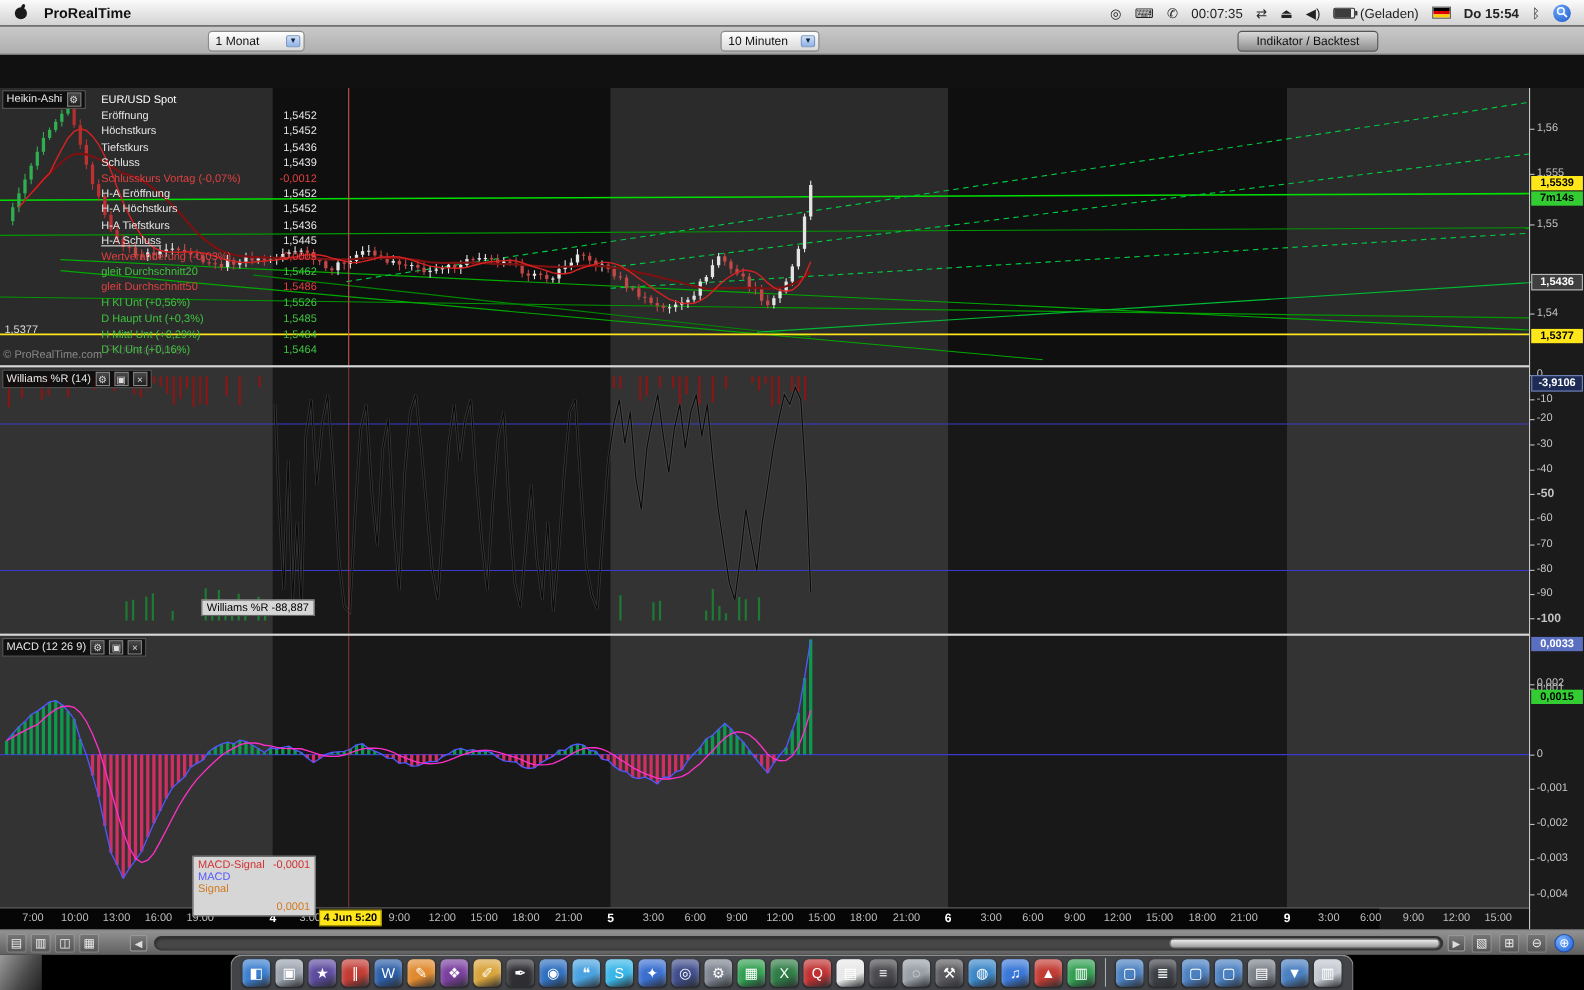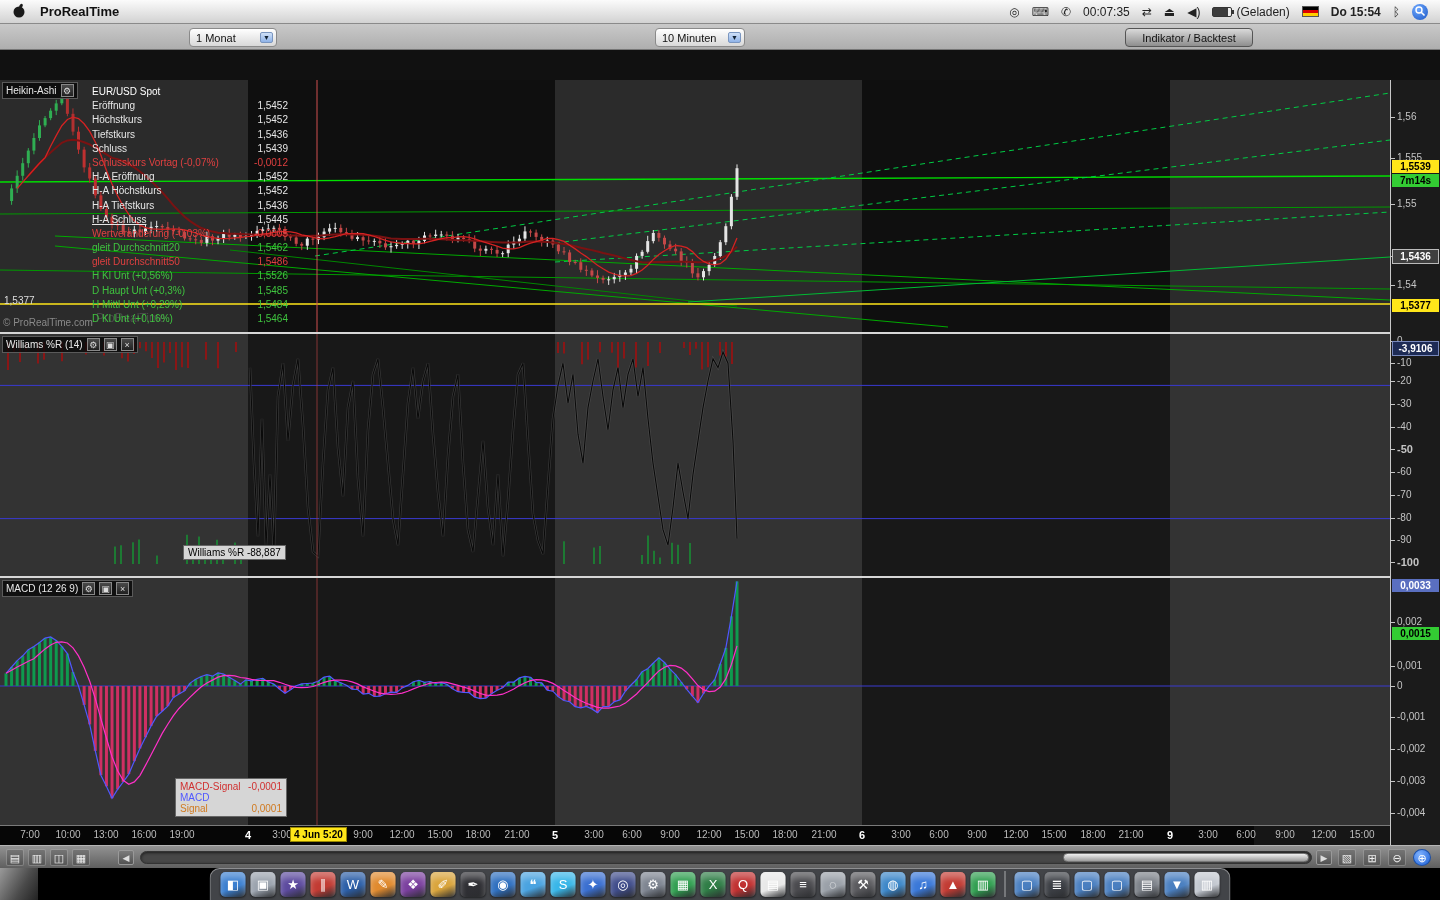--- a/index.html
+++ b/index.html
@@ -681,21 +681,21 @@
           <div class="tick" style="top: 295px;">-20</div>
           <div class="tick" style="top: 318px;">-30</div>
           <div class="tick" style="top: 341px;">-40</div>
           <div class="tick bold" style="top: 363px;">-50</div>
           <div class="tick" style="top: 386px;">-60</div>
           <div class="tick" style="top: 409px;">-70</div>
           <div class="tick" style="top: 432px;">-80</div>
           <div class="tick" style="top: 454px;">-90</div>
           <div class="tick bold" style="top: 476px;">-100</div>
           <div class="tick" style="top: 536px;">0,002</div>
-          <div class="tick" style="top: 580px;">0,001</div>
+          <div class="tick" style="top: 540px;">0,001</div>
           <div class="tick" style="top: 600px;">0</div>
           <div class="tick" style="top: 631px;">-0,001</div>
           <div class="tick" style="top: 663px;">-0,002</div>
           <div class="tick" style="top: 695px;">-0,003</div>
           <div class="tick" style="top: 727px;">-0,004</div>
           <div class="tag" style="top: 80px; background: rgb(255, 230, 26); color: rgb(0, 0, 0);">1,5539</div>
           <div class="tag" style="top: 94px; background: rgb(51, 204, 51); color: rgb(0, 0, 0);">7m14s</div>
           <div class="tag" style="top: 169px; background: rgb(63, 63, 63); color: rgb(255, 255, 255); border: 1px solid rgb(187, 187, 187);">1,5436</div>
           <div class="tag" style="top: 219px; background: rgb(255, 230, 26); color: rgb(0, 0, 0);">1,5377</div>
           <div class="tag" style="top: 261px; background: rgb(29, 43, 85); color: rgb(255, 255, 255); border: 1px solid rgb(119, 136, 187);">-3,9106</div>
@@ -800,21 +800,21 @@
           <div class="info-row">
             <span style="color: rgb(208, 48, 48);">MACD-Signal</span>
             <span style="color: rgb(208, 48, 48);">-0,0001</span>
           </div>
           <div class="info-row">
             <span style="color: rgb(80, 88, 255);">MACD</span>
             <span style="color: rgb(80, 88, 255);"></span>
           </div>
           <div class="info-row">
             <span style="color: rgb(208, 122, 32);">Signal</span>
-            <span style="color: rgb(208, 122, 32);">0,0001</span>
+            <span style="color: rgb(208, 122, 32); margin-top: 16px;">0,0001</span>
           </div>
         </div>
     </div>
 
     <div class="bottom-bar">
       <span id="bt-left"></span>
       <span class="scroll-btn" style="left:118px">◀</span>
       <div class="scroll-track">
         <div class="scroll-thumb"></div>
       </div>

